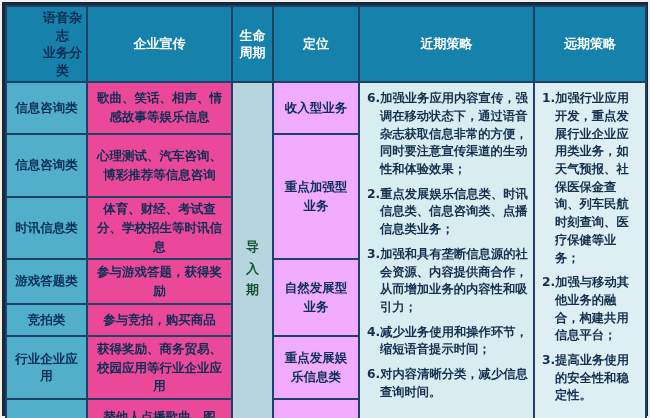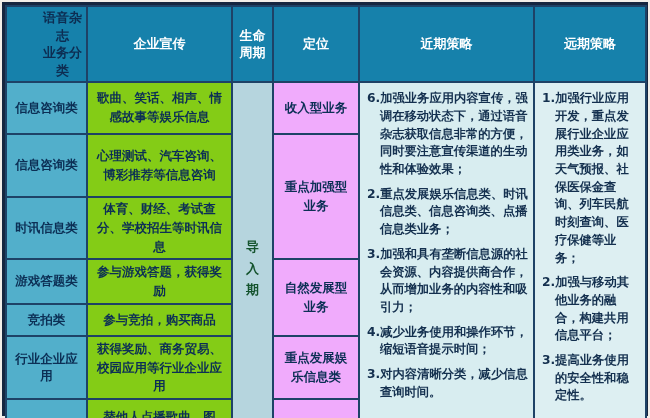--- a/index.html
+++ b/index.html
@@ -40,21 +40,21 @@
   th.h.cat-h{ color:#0d2d52;padding-left:36px; }
   
   td.cat{
     background:#52afcb;
     color:#0c2f55;
     font-size:12.5px;
     font-weight:bold;
     text-align:center;
   }
   td.cont{
-    background:#84cc16;
+    background:#ec4899;
     color:#0c2f55;
     font-size:12.5px;
     font-weight:bold;
     text-align:center;
     line-height:1.5;
     padding:2px 6px;
   }
   td.life{
     background:#b6d5de;
     text-align:center;
@@ -127,21 +127,21 @@
         <td class="cont">歌曲、笑话、相声、情感故事等娱乐信息</td>
         <td class="life" rowspan="7">
           <span class="vtext">导入期</span>
         </td>
         <td class="pos">收入型业务</td>
         <td class="strat near" rowspan="7">
           <div class="si">6.加强业务应用内容宣传，强调在移动状态下，通过语音杂志获取信息非常的方便，同时要注意宣传渠道的生动性和体验效果；</div>
           <div class="si">2.重点发展娱乐信息类、时讯信息类、信息咨询类、点播信息类业务；</div>
           <div class="si">3.加强和具有垄断信息源的社会资源、内容提供商合作，从而增加业务的内容性和吸引力；</div>
           <div class="si">4.减少业务使用和操作环节，缩短语音提示时间；</div>
-          <div class="si">3.对内容清晰分类，减少信息查询时间。</div>
+          <div class="si">6.对内容清晰分类，减少信息查询时间。</div>
         </td>
         <td class="strat far" rowspan="7">
           <div class="si">1.加强行业应用开发，重点发展行业企业应用类业务，如天气预报、社保医保金查询、列车民航时刻查询、医疗保健等业务；</div>
           <div class="si">2.加强与移动其他业务的融合，构建共用信息平台；</div>
           <div class="si">3.提高业务使用的安全性和稳定性。</div>
         </td>
       </tr>
       <tr style="height:63px">
         <td class="cat">信息咨询类</td>
         <td class="cont">心理测试、汽车咨询、博彩推荐等信息咨询</td>

